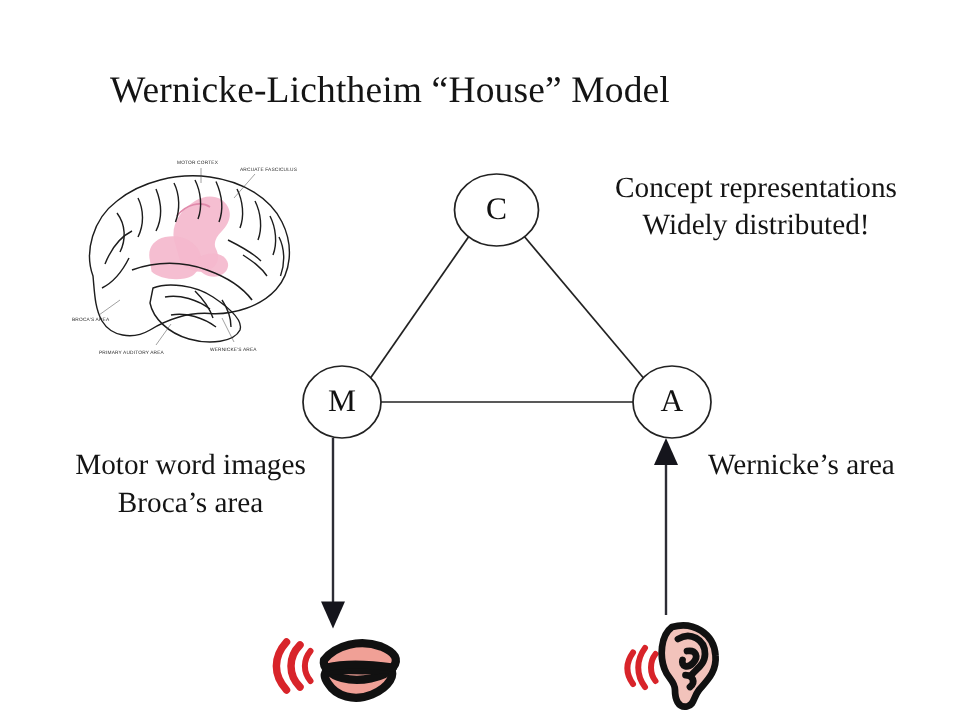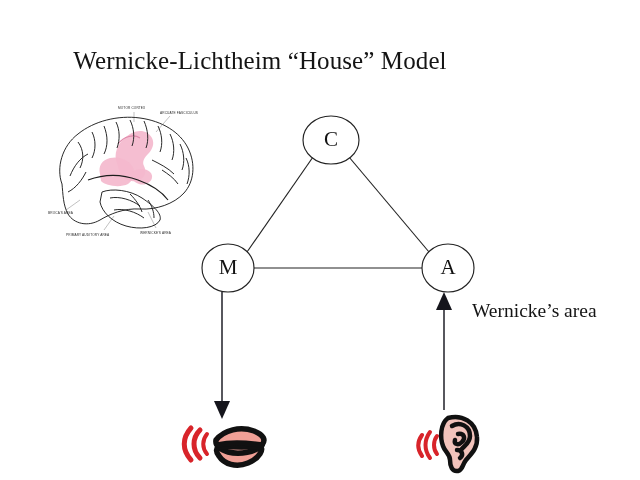--- a/index.html
+++ b/index.html
@@ -232,22 +232,28 @@
       <polygon class="arrow-head" points="222,419 214,401 230,401"></polygon>
     </g>
 
     <g>
       <line class="arrow-line" x1="444" y1="410" x2="444" y2="306"></line>
       <polygon class="arrow-head" points="444,292 436,310 452,310"></polygon>
     </g>
   </svg>
 
   <div class="caption" id="caption-concept">
-  </div>
-
+    <span>Concept representations</span>
+    <span class="line2">Widely distributed!</span>
+  </div>
+
+  <div class="caption" id="caption-motor">
+    <span>Motor word images</span>
+    <span class="line2">Broca’s area</span>
+  </div>
 
   <div class="caption" id="caption-auditory">
     <span class="line2">Wernicke’s area</span>
   </div>
 
   <div id="mouth-icon">
     <svg viewBox="0 0 92 52" width="92" height="52" aria-hidden="true">
       <g>
         <path class="wave" d="M22 12 C14 20 14 32 22 40"></path>
         <path class="wave" d="M13 10 C4 20 4 32 13 42"></path>

